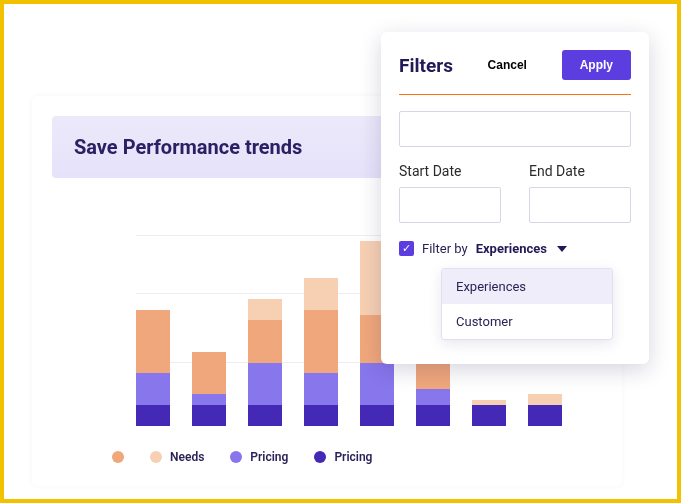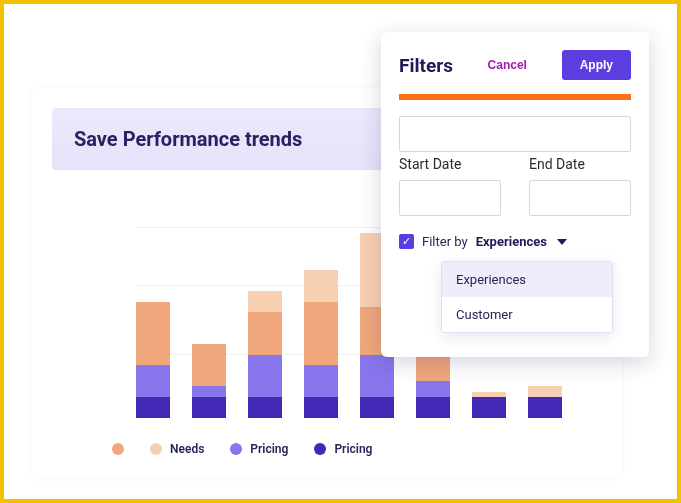--- a/index.html
+++ b/index.html
@@ -13,21 +13,21 @@
     border: 4px solid #f2c200;
     position: relative;
     background: #fff;
     overflow: hidden;
   }
 
   
   .card {
     position: absolute;
     left: 28px;
-    top: 84px;
+    top: 92px;
     width: 590px;
     height: 390px;
     background: #fff;
     border-radius: 6px;
     box-shadow: 0 0 6px rgba(0,0,0,0.04);
   }
   .card-header {
     margin: 20px 20px 0 20px;
     height: 62px;
     background: linear-gradient(180deg, #ece9fb 0%, #e6e2fa 100%);
@@ -97,32 +97,32 @@
     background: #fff;
     border-radius: 6px;
     box-shadow: 0 6px 22px rgba(30,20,80,0.18);
     padding: 18px 18px 24px 18px;
   }
   .panel-head {
     display: flex;
     align-items: center;
     justify-content: space-between;
     padding-bottom: 14px;
-    border-bottom: 6px solid #f97316;
+    border-bottom: 1px solid #f97316;
     margin-bottom: 16px;
   }
   .panel-title {
     font-size: 19px;
     font-weight: 700;
     color: #221a56;
   }
   .btn-cancel {
     font-size: 12px;
     font-weight: 600;
-    color: #a21caf;
+    color: #000000;
     background: none;
     border: none;
     cursor: pointer;
     padding: 6px 4px;
   }
   .btn-apply {
     font-size: 12px;
     font-weight: 700;
     color: #fff;
     background: #5b3de0;
@@ -141,21 +141,21 @@
     height: 36px;
     border: 1px solid #d8d6e4;
     border-radius: 2px;
     background: #fff;
     padding: 0 8px;
     font-size: 13px;
   }
   .row2 {
     display: flex;
     gap: 28px;
-    margin-top: 4px;
+    margin-top: 16px;
   }
   .col { flex: 1; }
   .filterby {
     margin-top: 18px;
     display: flex;
     align-items: center;
     gap: 8px;
     font-size: 13px;
     color: #2b2357;
   }

